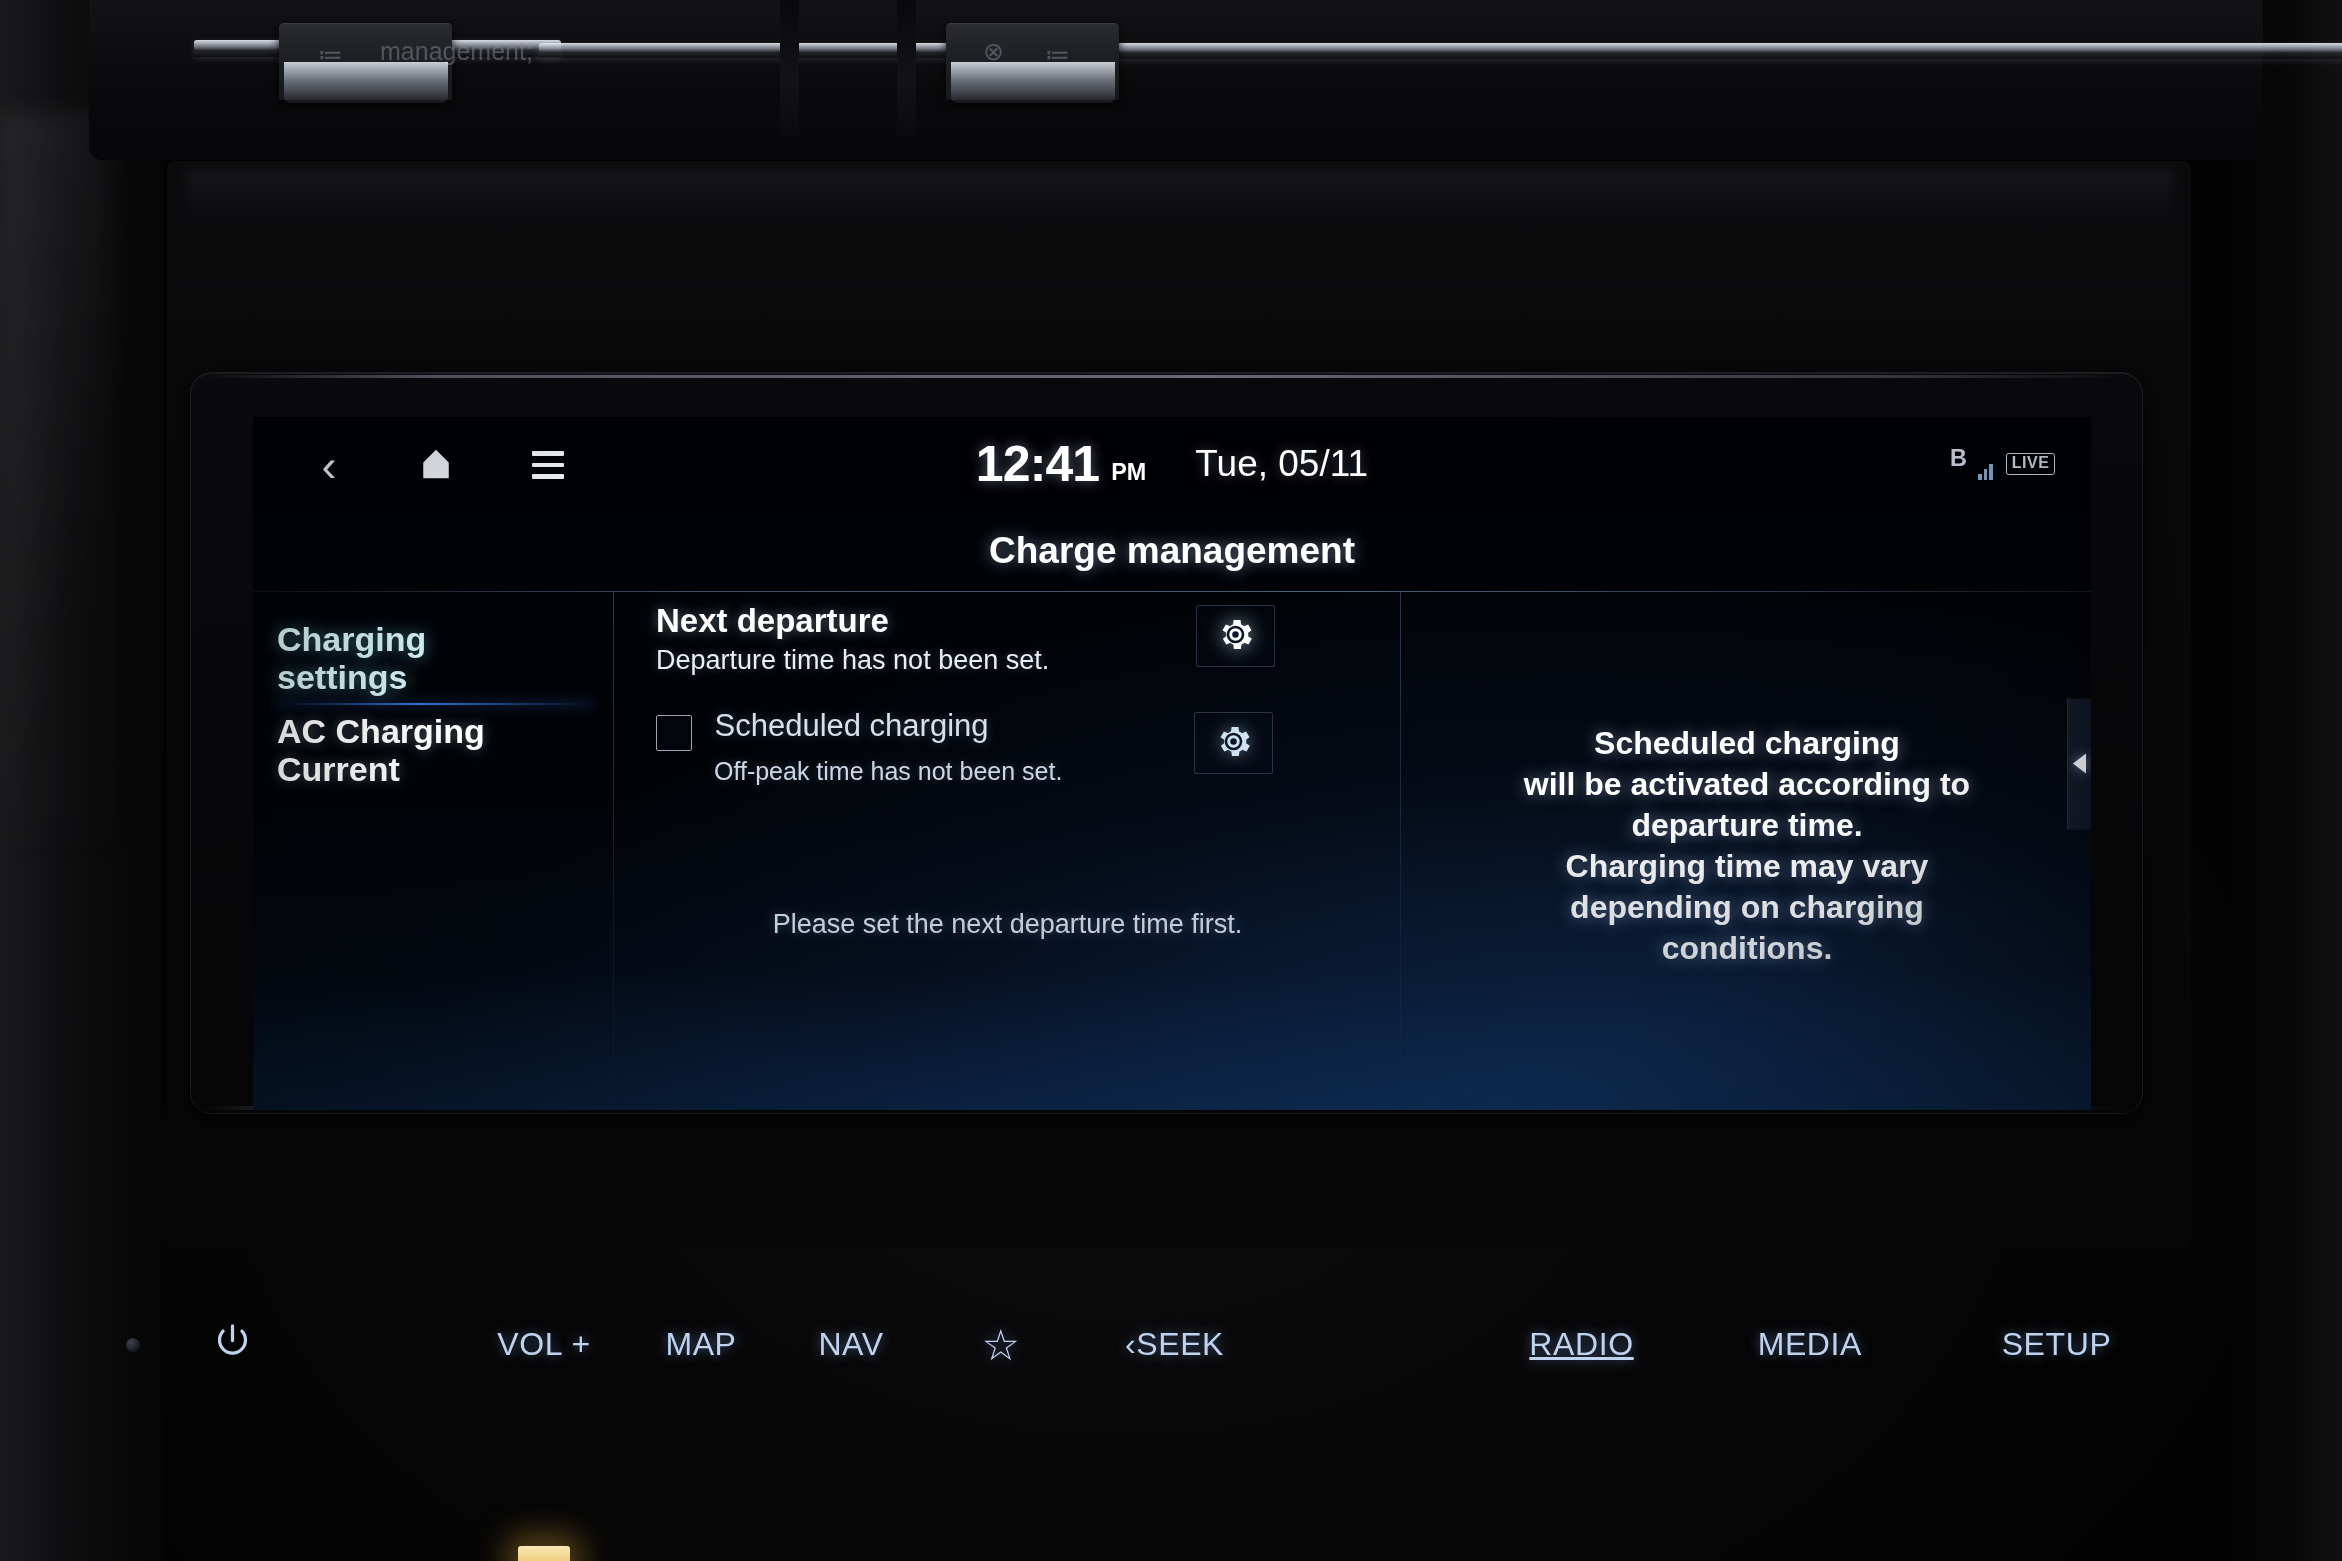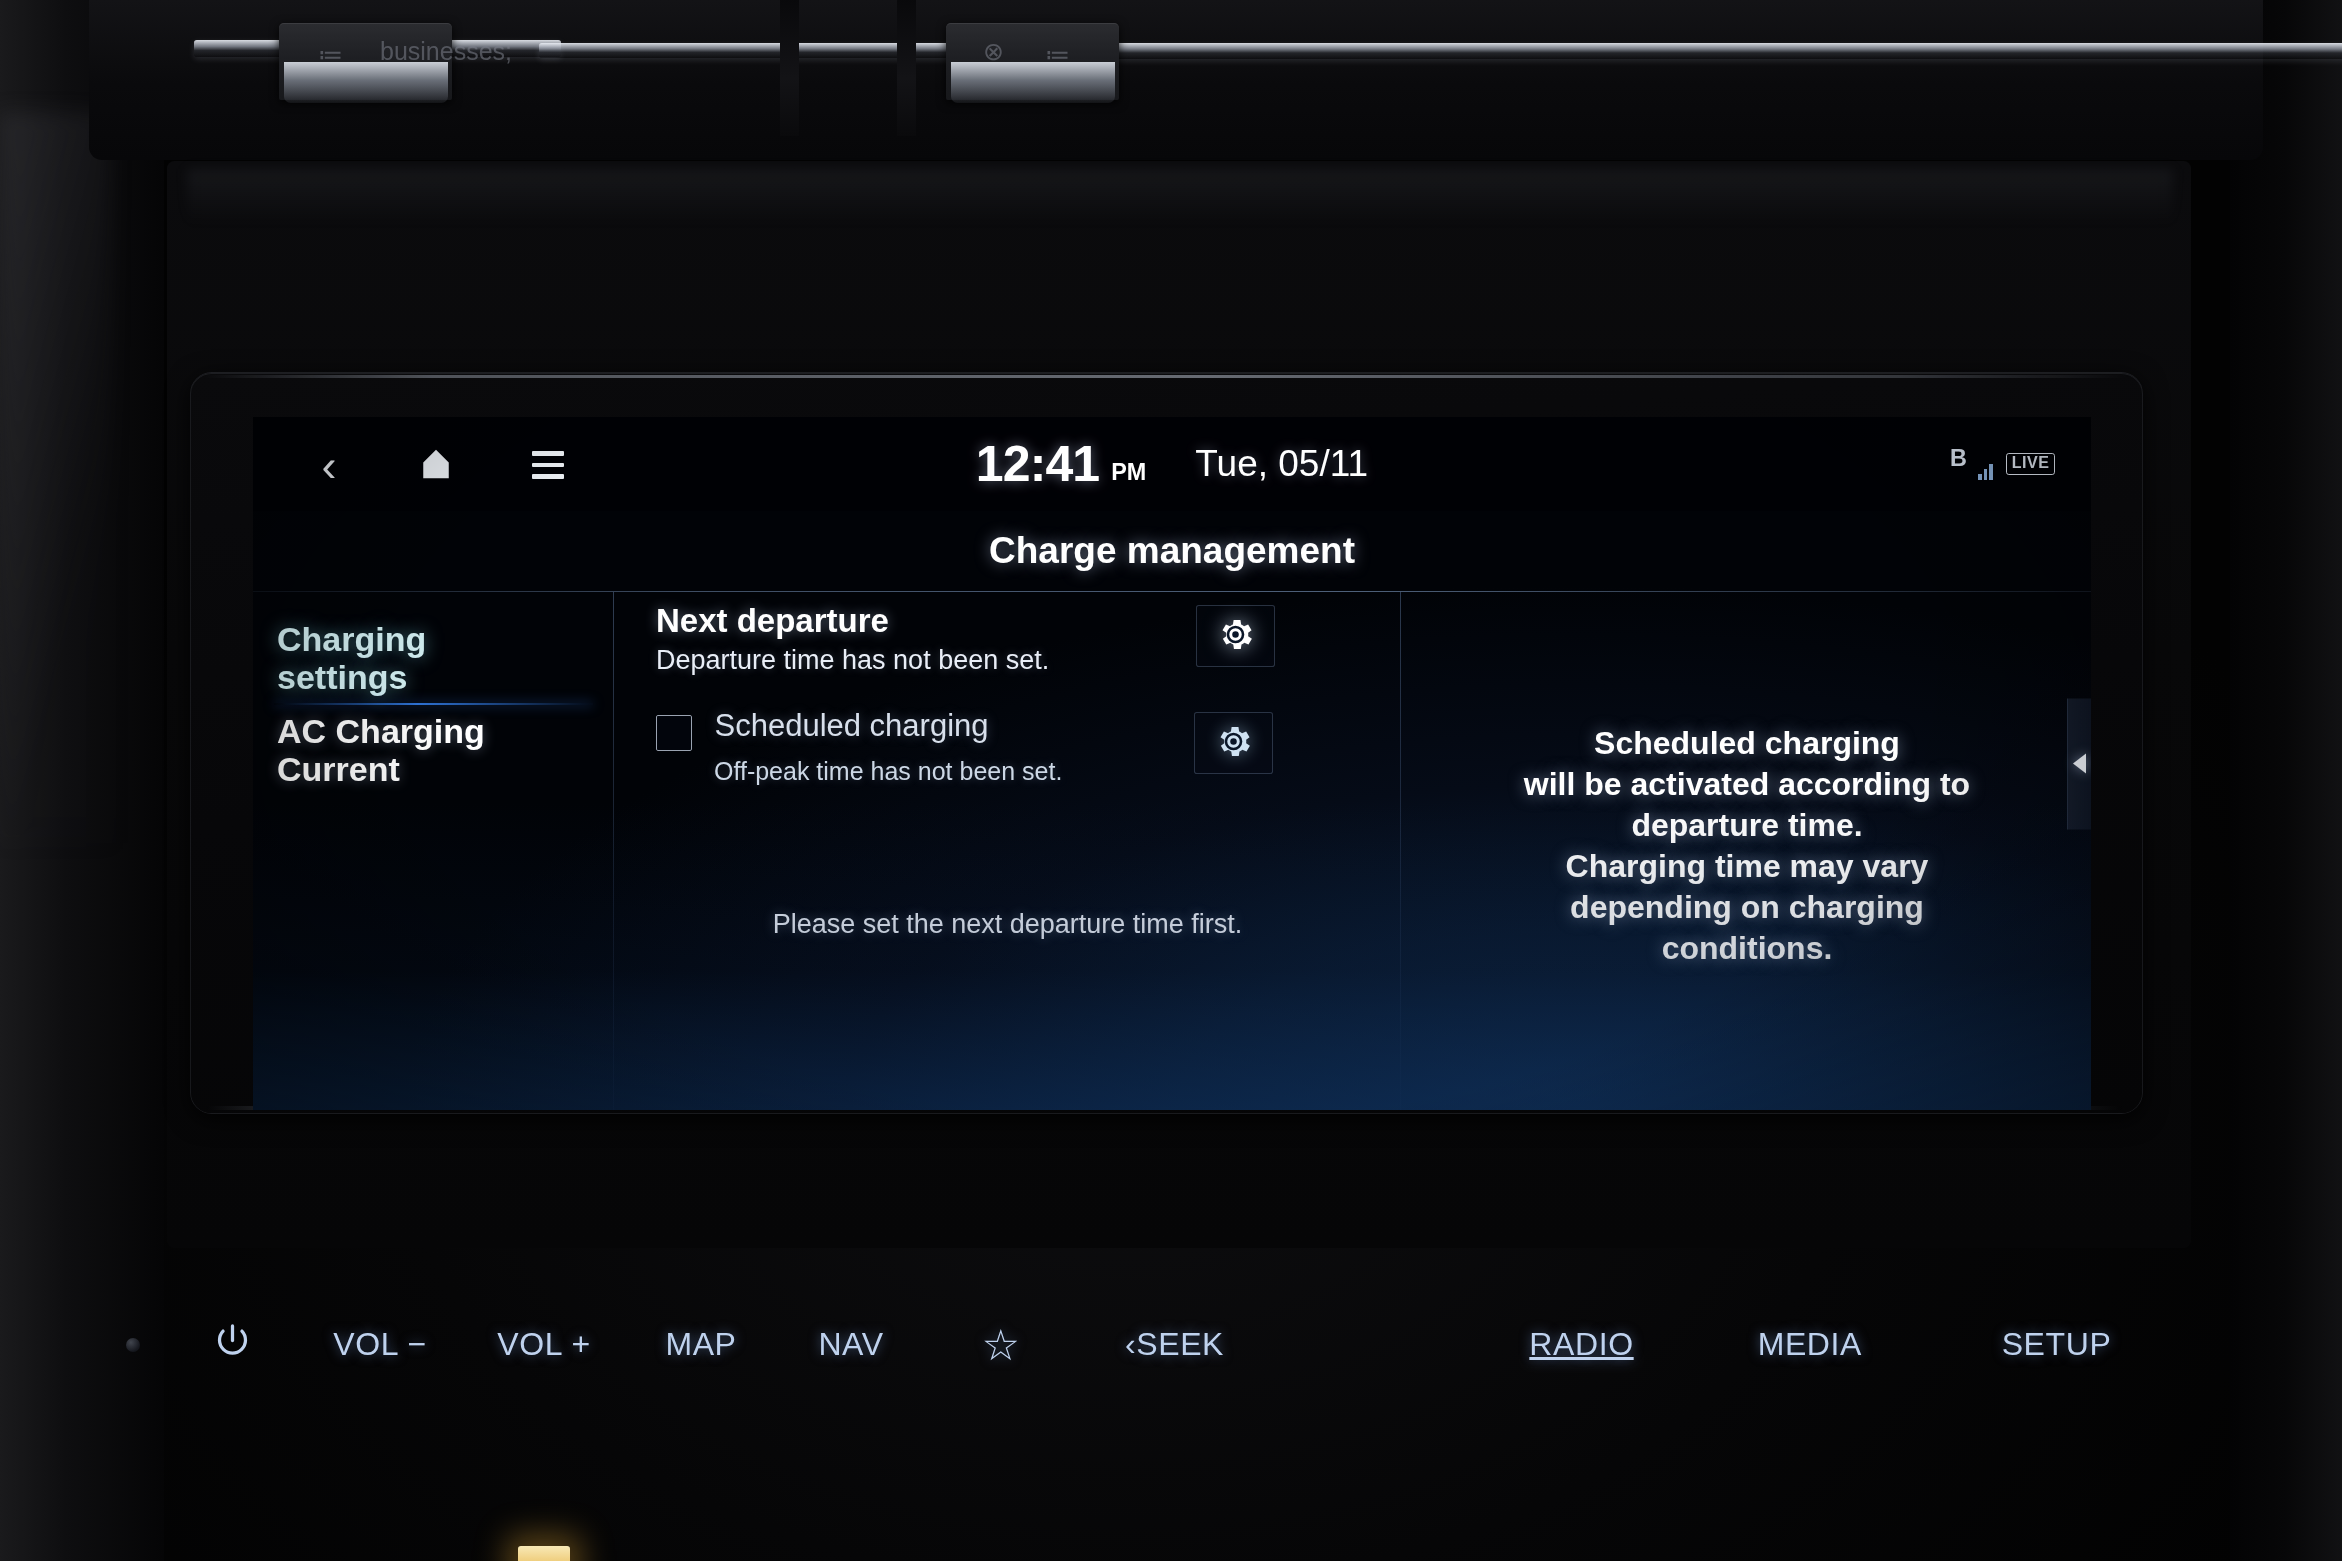--- a/index.html
+++ b/index.html
@@ -328,21 +328,21 @@
   <div class="vent-housing">
     <div class="vent-slat left"></div>
     <div class="vent-slat mid"></div>
     <div class="vent-slat right"></div>
     <div class="vent-sep s1"></div>
     <div class="vent-sep s2"></div>
   </div>
   <div class="vent-knob k1">
     <span class="knob-glyph" style="left:39px; top:19px;">≔</span>
     <span class="knob-glyph" style="left:101px; top:16px;">
-businesses;</span>
+management;</span>
   </div>
   <div class="vent-knob-base b1"></div>
   <div class="vent-knob k2">
     <span class="knob-glyph" style="left:37px; top:16px;">⊗</span>
     <span class="knob-glyph" style="left:99px; top:19px;">≔</span>
   </div>
   <div class="vent-knob-base b2"></div>
 
   <div class="fascia"></div>
   <div class="fascia-sheen"></div>
@@ -471,23 +471,20 @@
   <div class="keyrow">
     <div class="key" style="left:0px; width:131px;">
       <span class="dot-sensor"></span>
       <span class="pwr">
         <svg viewBox="0 0 24 24" fill="none" stroke="#bfd2ee" stroke-width="2" stroke-linecap="round">
           <path d="M12 3 L12 12"></path>
           <path d="M6.2 6.2 A8 8 0 1 0 17.8 6.2"></path>
         </svg>
       </span>
     </div>
-    <div class="key" style="left:131px; width:164px;">
-      <span>VOL −</span>
-    </div>
     <div class="key" style="left:295px; width:164px;">
       <span>VOL +</span>
     </div>
     <div class="key" style="left:609px; width:150px;">
       <span>NAV</span>
     </div>
     <div class="key" style="left:459px; width:150px;">
       <span>MAP</span>
     </div>
     <div class="key" style="left:759px; width:150px; font-size:43px;">

